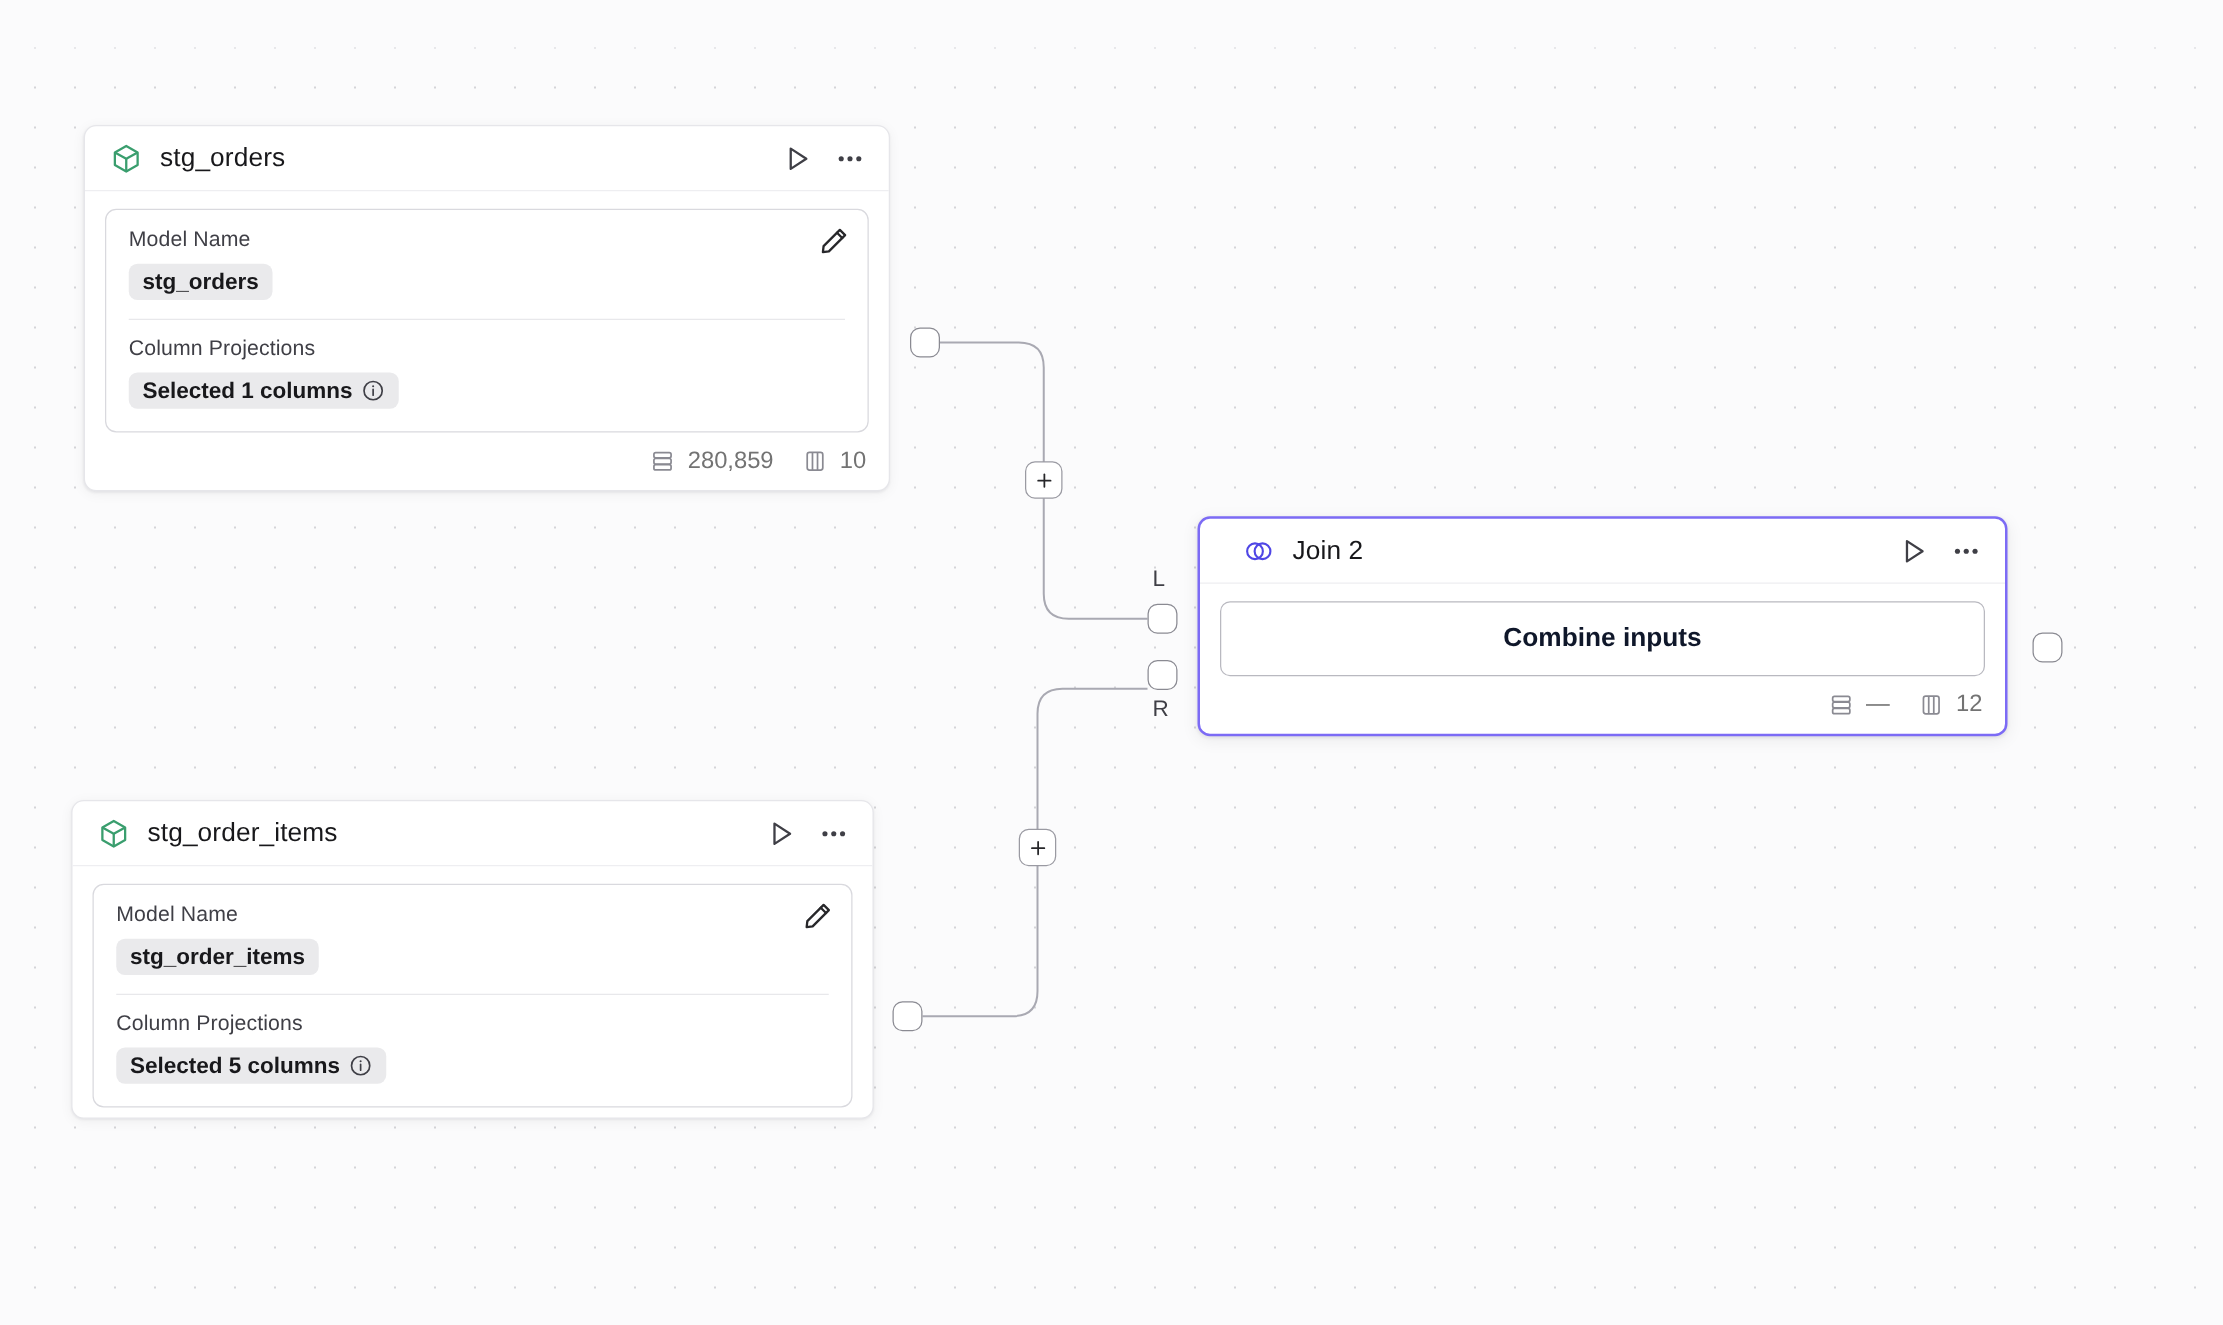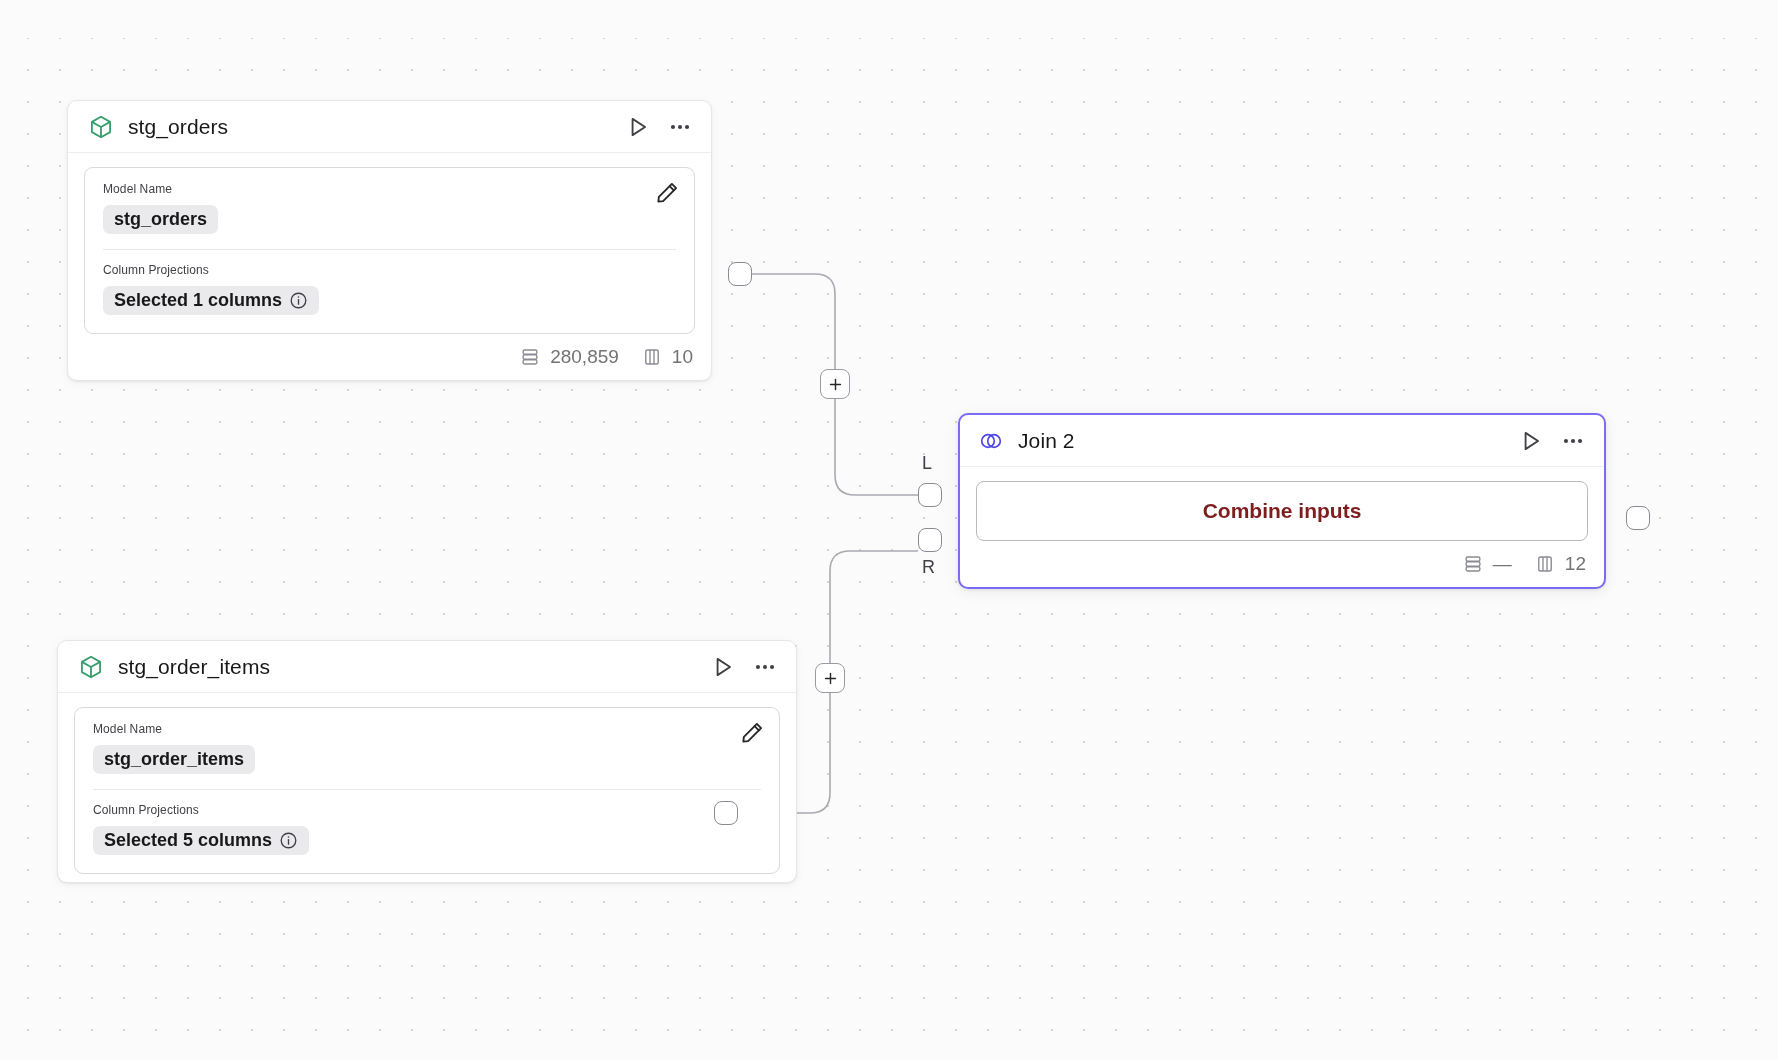--- a/index.html
+++ b/index.html
@@ -79,21 +79,21 @@
 
   .panel {
     border: 1px solid #d9d9de;
     border-radius: 9px;
     padding: 14px 18px 18px 18px;
     position: relative;
     background: #fff;
   }
 
   .field-label {
-    font-size: 12px;
+    font-size: 17px;
     color: #3f3f46;
     margin-bottom: 9px;
     letter-spacing: 0.1px;
   }
 
   .chip {
     display: inline-flex;
     align-items: center;
     gap: 7px;
     background: #eaeaec;
@@ -133,32 +133,32 @@
     gap: 9px;
   }
   .stat + .stat { margin-left: 12px; justify-content: space-between; }
   .stat-value { color: #737373; }
 
   
   .node.selected {
     border: 2px solid #7c6bf5;
     box-shadow: 0 1px 3px rgba(16,18,27,0.07), 0 3px 14px rgba(16,18,27,0.07);
   }
-  .node.selected .node-header { padding-left: 18px; }
+  .node.selected .node-header { padding-left: 34px; }
 
   .combine-box {
     border: 1px solid #b9b9c0;
     border-radius: 8px;
     height: 58px;
     display: flex;
     align-items: center;
     justify-content: center;
     font-size: 21px;
     font-weight: bold;
-    color: #7f1d1d;
+    color: #0f172a;
     background: #fff;
   }
 
   
   .port {
     position: absolute;
     width: 24px;
     height: 24px;
     border: 1.6px solid #8a8a92;
     border-radius: 8px;
@@ -275,21 +275,21 @@
             <path d="M14.2 4.3 L14.2 19.7"></path>
           </svg>
         </span>
         <span class="stat-value">10</span>
       </span>
     </div>
   </div>
 
   <div class="port" style="left:728px; top:224px;"></div>
 
-  <div class="node" id="node-stg-order-items" style="left:57px; top:602px; width:740px;">
+  <div class="node" id="node-stg-order-items" style="left:57px; top:602px; width:642px;">
 
     <div class="node-header">
       <span class="icon-btn">
         <svg width="26" height="26" viewBox="0 0 24 24" fill="none" stroke="#3a9e6e" stroke-width="1.7" stroke-linejoin="round">
           <path d="M12 2.6 L20.4 7.3 L20.4 16.7 L12 21.4 L3.6 16.7 L3.6 7.3 Z"></path>
           <path d="M3.6 7.3 L12 12 L20.4 7.3"></path>
           <path d="M12 12 L12 21.4"></path>
         </svg>
       </span>
       <span class="node-title">stg_order_items</span>

